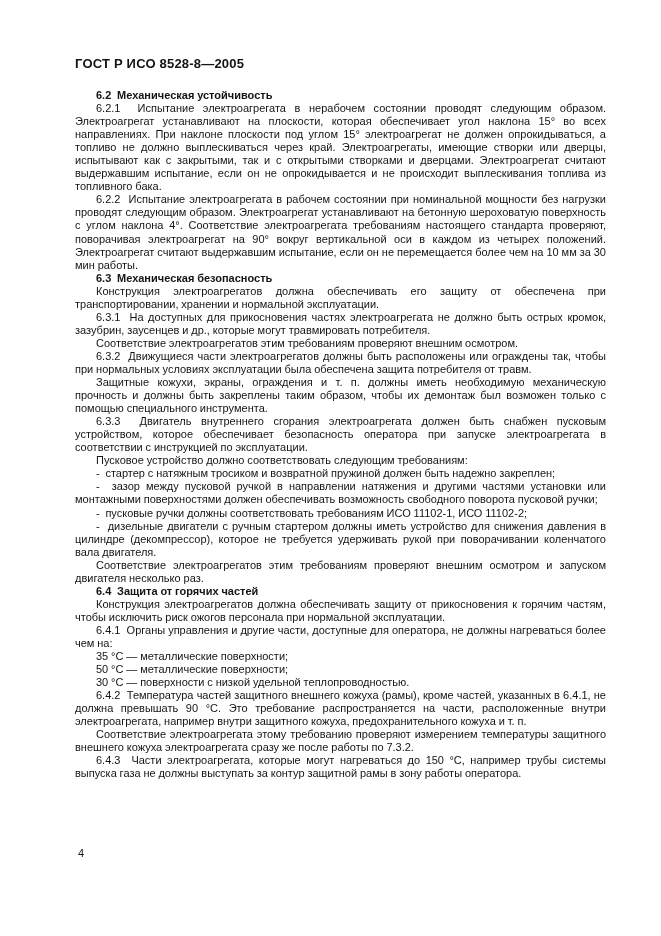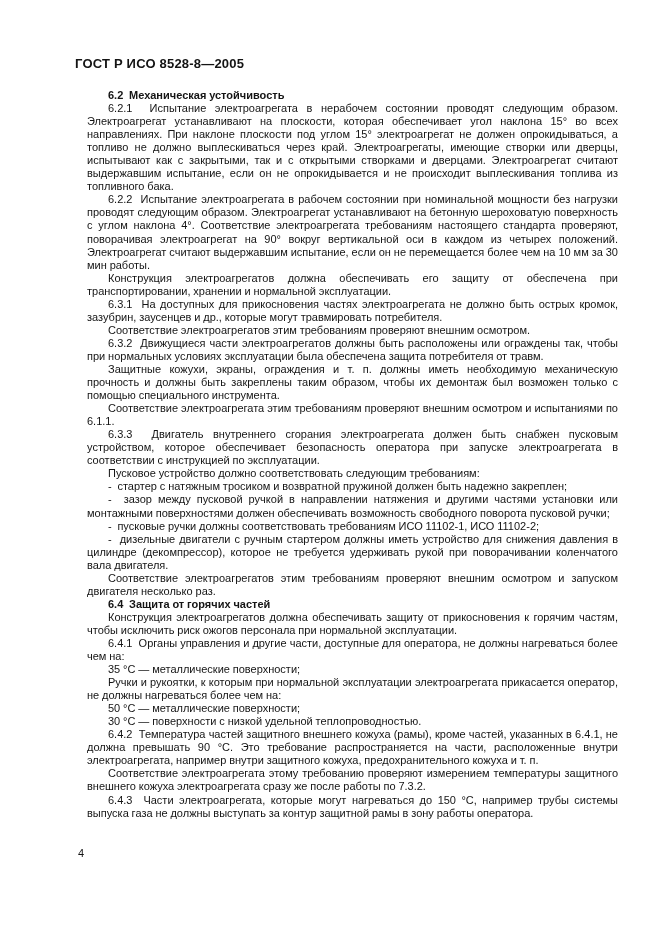--- a/index.html
+++ b/index.html
@@ -20,21 +20,20 @@
     left: 75px; top: 56px;
     font-size: 13px;
     font-weight: bold;
     letter-spacing: 0.2px;
     white-space: nowrap;
   }
   .doc-body {
     position: absolute;
     left: 75px; top: 89px;
     width: 531px;
-    margin-left: 12px;
   }
   .doc-body p {
     font-size: 11px;
     line-height: 13.05px;
     text-align: justify;
     text-indent: 21px;
     word-spacing: -0.2px;
   }
   .doc-body p.heading {
     font-weight: bold;
@@ -49,38 +48,37 @@
 </head>
 <body>
 
 <div class="page">
   <div class="doc-header">ГОСТ Р ИСО 8528-8—2005</div>
 
   <div class="doc-body">
       <p class="heading">6.2&nbsp; Механическая устойчивость</p>
       <p class="para">6.2.1&nbsp; Испытание электроагрегата в нерабочем состоянии проводят следующим образом. Электроагрегат устанавливают на плоскости, которая обеспечивает угол наклона 15° во всех направлениях. При наклоне плоскости под углом 15° электроагрегат не должен опрокидываться, а топливо не должно выплескиваться через край. Электроагрегаты, имеющие створки или дверцы, испытывают как с закрытыми, так и с открытыми створками и дверцами. Электроагрегат считают выдержавшим испытание, если он не опрокидывается и не происходит выплескивания топлива из топливного бака.</p>
       <p class="para">6.2.2&nbsp; Испытание электроагрегата в рабочем состоянии при номинальной мощности без нагрузки проводят следующим образом. Электроагрегат устанавливают на бетонную шероховатую поверхность с углом наклона 4°. Соответствие электроагрегата требованиям настоящего стандарта проверяют, поворачивая электроагрегат на 90° вокруг вертикальной оси в каждом из четырех положений. Электроагрегат считают выдержавшим испытание, если он не перемещается более чем на 10 мм за 30 мин работы.</p>
+      <p class="heading">6.3&nbsp; Механическая безопасность</p>
       <p class="para">Конструкция электроагрегатов должна обеспечивать его защиту от обеспечена при транспортировании, хранении и нормальной эксплуатации.</p>
       <p class="para">6.3.1&nbsp; На доступных для прикосновения частях электроагрегата не должно быть острых кромок, зазубрин, заусенцев и др., которые могут травмировать потребителя.</p>
       <p class="para">Соответствие электроагрегатов этим требованиям проверяют внешним осмотром.</p>
       <p class="para">6.3.2&nbsp; Движущиеся части электроагрегатов должны быть расположены или ограждены так, чтобы при нормальных условиях эксплуатации была обеспечена защита потребителя от травм.</p>
       <p class="para">Защитные кожухи, экраны, ограждения и т. п. должны иметь необходимую механическую прочность и должны быть закреплены таким образом, чтобы их демонтаж был возможен только с помощью специального инструмента.</p>
-      <p class="para">Соответствие электроагрегата этим требованиям проверяют внешним осмотром и испытаниями по 6.1.1.</p>
       <p class="para">6.3.3&nbsp; Двигатель внутреннего сгорания электроагрегата должен быть снабжен пусковым устройством, которое обеспечивает безопасность оператора при запуске электроагрегата в соответствии с инструкцией по эксплуатации.</p>
       <p class="para">Пусковое устройство должно соответствовать следующим требованиям:</p>
       <p class="para">-&nbsp; стартер с натяжным тросиком и возвратной пружиной должен быть надежно закреплен;</p>
       <p class="para">-&nbsp; зазор между пусковой ручкой в направлении натяжения и другими частями установки или монтажными поверхностями должен обеспечивать возможность свободного поворота пусковой ручки;</p>
       <p class="para">-&nbsp; пусковые ручки должны соответствовать требованиям ИСО 11102-1, ИСО 11102-2;</p>
       <p class="para">-&nbsp; дизельные двигатели с ручным стартером должны иметь устройство для снижения давления в цилиндре (декомпрессор), которое не требуется удерживать рукой при поворачивании коленчатого вала двигателя.</p>
       <p class="para">Соответствие электроагрегатов этим требованиям проверяют внешним осмотром и запуском двигателя несколько раз.</p>
       <p class="heading">6.4&nbsp; Защита от горячих частей</p>
       <p class="para">Конструкция электроагрегатов должна обеспечивать защиту от прикосновения к горячим частям, чтобы исключить риск ожогов персонала при нормальной эксплуатации.</p>
       <p class="para">6.4.1&nbsp; Органы управления и другие части, доступные для оператора, не должны нагреваться более чем на:</p>
       <p class="para">35 °С — металлические поверхности;</p>
-      <p class="para">Ручки и рукоятки, к которым при нормальной эксплуатации электроагрегата прикасается оператор, не должны нагреваться более чем на:</p>
       <p class="para">50 °С — металлические поверхности;</p>
       <p class="para">30 °С — поверхности с низкой удельной теплопроводностью.</p>
       <p class="para">6.4.2&nbsp; Температура частей защитного внешнего кожуха (рамы), кроме частей, указанных в 6.4.1, не должна превышать 90 °С. Это требование распространяется на части, расположенные внутри электроагрегата, например внутри защитного кожуха, предохранительного кожуха и т. п.</p>
       <p class="para">Соответствие электроагрегата этому требованию проверяют измерением температуры защитного внешнего кожуха электроагрегата сразу же после работы по 7.3.2.</p>
       <p class="para">6.4.3&nbsp; Части электроагрегата, которые могут нагреваться до 150 °С, например трубы системы выпуска газа не должны выступать за контур защитной рамы в зону работы оператора.</p>
     </div>
 
   <div class="page-number">4</div>
 </div>
 

